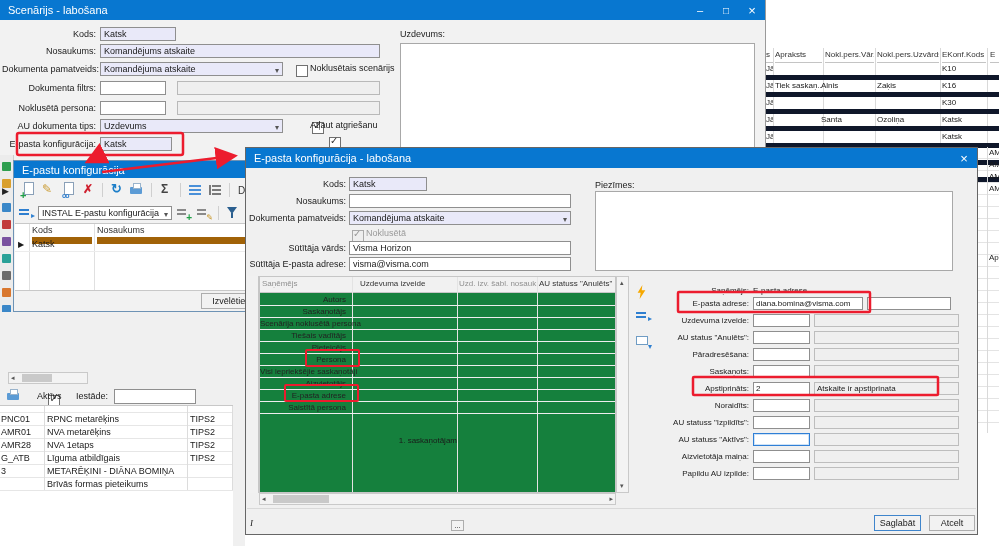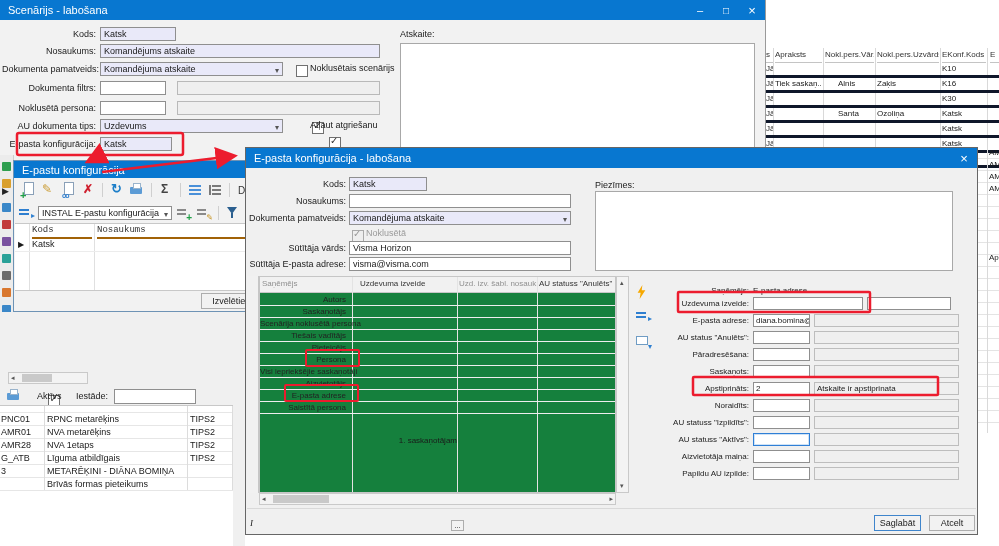--- a/index.html
+++ b/index.html
@@ -35,25 +35,25 @@
   .btn.def{border-color:#3f85cc;}
   
   #win-scen{position:absolute;left:0;top:0;width:765px;height:312px;background:#f2f2f2;
             border-right:1px solid #9a9a9a;z-index:1;}
   
   #bg-right{position:absolute;left:765px;top:0;width:234px;height:546px;background:#fff;z-index:0;
             font-size:8px;}
   #bg-right .hdr{position:absolute;top:48px;height:14px;line-height:14px;color:#333;
                  border-bottom:1px solid #c4c4c4;white-space:nowrap;overflow:hidden;}
   .bgrows{position:absolute;left:0;top:63px;width:234px;}
-  .bgrow{position:relative;height:12px;border-bottom:3px solid #0f172a;}
+  .bgrow{position:relative;height:12px;border-bottom:5px solid #0f172a;}
   .bc{position:absolute;top:0;height:12px;line-height:12px;white-space:nowrap;overflow:hidden;}
   .bja{left:1px;width:7px;}
   .bapr{left:10px;width:47px;}
-  .bvar{left:73px;width:63px;}
+  .bvar{left:56px;width:63px;}
   .buzv{left:112px;width:62px;}
   .beko{left:177px;width:44px;}
   .bvline{position:absolute;top:48px;height:99px;width:1px;background:#d9d9d9;}
   
   #sliver{position:absolute;left:978px;top:147px;width:21px;height:286px;z-index:0;
           background:repeating-linear-gradient(to bottom,transparent 0 11px,#e4e4e4 11px 12px);
           font-size:8px;}
   #sliver .svl{position:absolute;left:9px;top:0;bottom:0;width:1px;background:#d9d9d9;}
   .slrow{position:relative;height:12px;line-height:12px;padding-left:11px;white-space:nowrap;overflow:hidden;}
   .slap{position:absolute;left:11px;top:105px;line-height:12px;white-space:nowrap;}
@@ -100,21 +100,21 @@
   .i-funnel::after{content:"";position:absolute;left:6px;top:8px;width:2px;height:5px;background:#2b5f8f;}
   .i-funoff::before{content:"";position:absolute;left:2px;top:2px;border-left:5px solid transparent;
                   border-right:5px solid transparent;border-top:7px solid #8a8a8a;}
   .i-funoff::after{content:"⊘";position:absolute;right:-2px;bottom:-2px;font-size:9px;color:#d22;}
   .dbtn{display:flex;align-items:center;font-size:10px;color:#333;padding:2px 4px;}
   .dbtn::after{content:"▾";font-size:8px;color:#777;margin-left:4px;}
   
   #conf-grid{position:absolute;left:1px;top:62px;width:737px;height:66px;background:#fff;
              border-top:1px solid #c8c8c8;border-bottom:1px solid #c8c8c8;font-size:9px;}
   #conf-grid .gh{position:absolute;top:0;height:13px;line-height:13px;color:#333;
-                 border-bottom:2px solid #a16207;font-family:Liberation Mono, monospace;}
+                 border-bottom:7px solid #a16207;}
   #conf-grid .cvl{position:absolute;top:0;width:1px;height:66px;background:#e0e0e0;}
   
   #bot-left{position:absolute;left:0;top:312px;width:245px;height:234px;background:#f0f0f0;z-index:2;}
   #bl-grid{position:absolute;left:0;top:93px;width:233px;height:141px;background:#fff;
            border-top:1px solid #c8c8c8;font-size:9px;}
   .blrow{position:relative;height:12px;border-bottom:1px solid #e6e6e6;}
   .blc{position:absolute;top:0;height:12px;line-height:12px;white-space:nowrap;overflow:hidden;}
   .blcode{left:1px;width:41px;}
   .blname{left:47px;width:139px;}
   .bltype{left:190px;width:41px;}
@@ -269,21 +269,21 @@
     <div class="abs lbl" style="left:2px;top:102px;width:94px;">Noklusētā persona:</div>
     <div class="abs tb" style="left:100px;top:101px;width:66px;"></div>
     <div class="abs tb ro" style="left:177px;top:101px;width:203px;"></div>
     <div class="abs lbl" style="left:2px;top:120px;width:94px;">AU dokumenta tips:</div>
     <div class="abs tb lav combo" style="left:100px;top:119px;width:183px;">Uzdevums</div>
     <span class="abs cb on" style="left:296px;top:120px;"></span>
     <span class="abs cbl" style="left:310px;top:119px;">Atļaut atgriešanu</span>
     <div class="abs lbl" style="left:2px;top:138px;width:94px;">E-pasta konfigurācija:</div>
     <div class="abs tb lav" style="left:100px;top:137px;width:72px;">Katsk</div>
     <span class="abs cb on" style="left:296px;top:135px;"></span>
-    <div class="abs lbl" style="left:400px;top:28px;text-align:left;">Atskaite:</div>
+    <div class="abs lbl" style="left:400px;top:28px;text-align:left;">Uzdevums:</div>
     <div class="abs ta" style="left:400px;top:43px;width:353px;height:104px;"></div>
   </div>
 
   <div id="left-strip">
     <span class="mini" style="top:7px;background:#2e9e4f;"></span>
     <span class="mini" style="top:24px;background:#d9a02e;"></span>
     <span class="pl" style="top:31px;">▶</span>
     <span class="mini" style="top:48px;background:#3a87c8;"></span>
     <span class="mini" style="top:65px;background:#c23b3b;"></span>
     <span class="mini" style="top:82px;background:#7a52a0;"></span>
@@ -498,28 +498,28 @@
     <span class="sideicon i-flash" style="left:390px;top:137px;width:11px;height:14px;"></span>
     <span class="sideicon icon16 i-lines" style="left:387px;top:160px;"></span>
     <span class="sideicon icon16 i-exp" style="left:387px;top:185px;"></span>
 
     
     <div class="abs lbl" style="left:387px;top:136px;width:116px;font-size:8px;">Saņēmējs:</div>
     <div class="abs" style="left:507px;top:136px;font-size:8px;line-height:13px;">E-pasta adrese</div>
     <div id="panel">
 
         <div class="prow">
-          <span class="plab">Uzdevuma izveide:</span>
-          <span class="pv1"></span>
-          <span class="pv2"></span>
-        </div>
-
-        <div class="prow">
           <span class="plab">E-pasta adrese:</span>
           <span class="pv1">diana.bomina@visma.com</span>
+          <span class="pv2"></span>
+        </div>
+
+        <div class="prow">
+          <span class="plab">Uzdevuma izveide:</span>
+          <span class="pv1"></span>
           <span class="pv2"></span>
         </div>
 
         <div class="prow">
           <span class="plab">AU status "Anulēts":</span>
           <span class="pv1"></span>
           <span class="pv2"></span>
         </div>
 
         <div class="prow">

